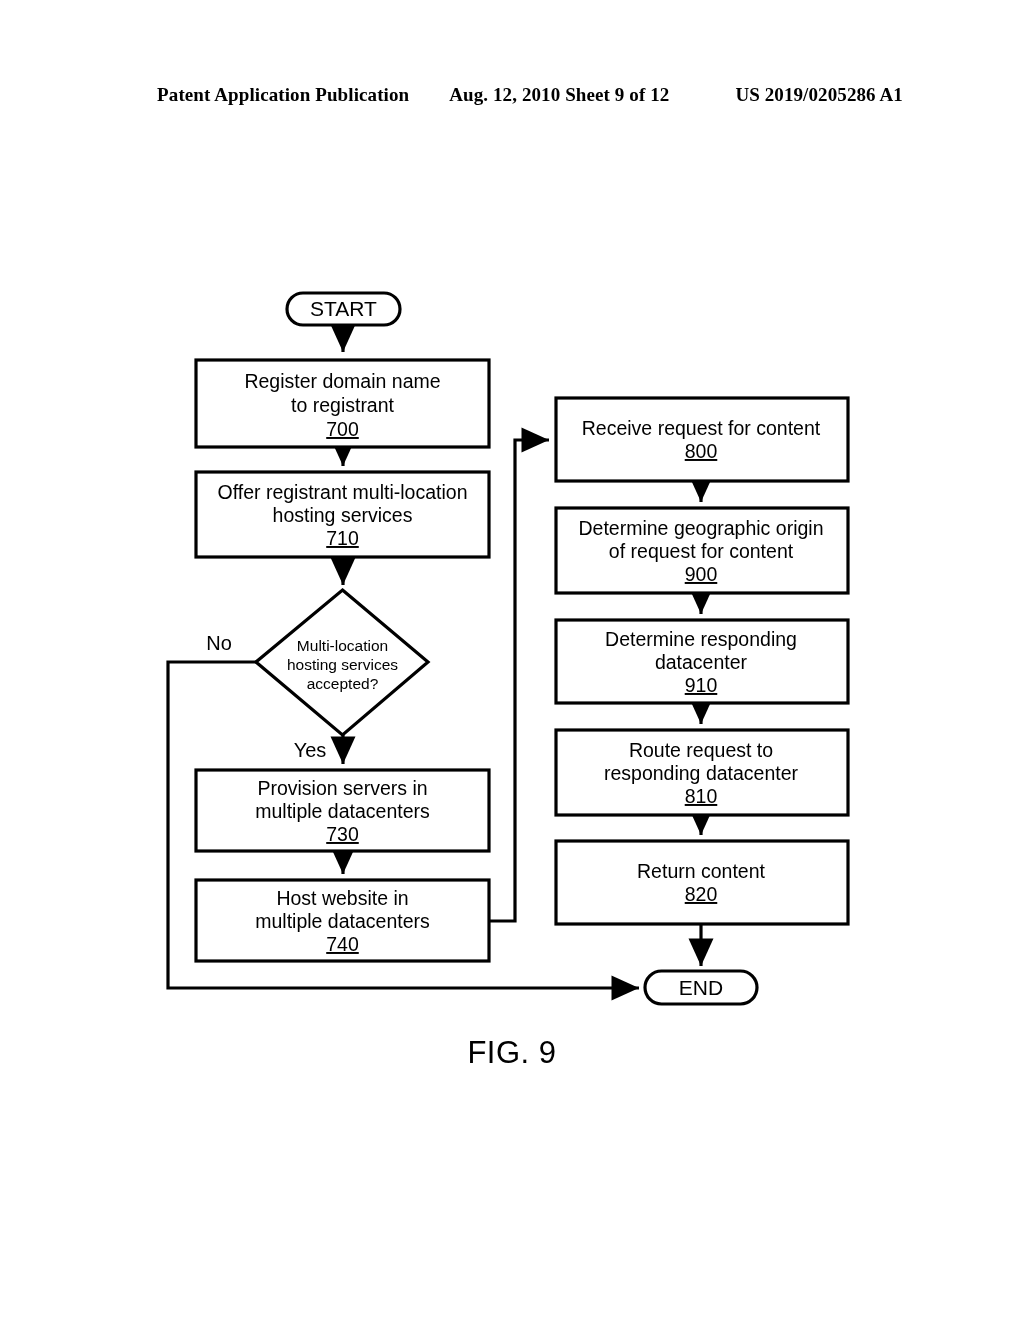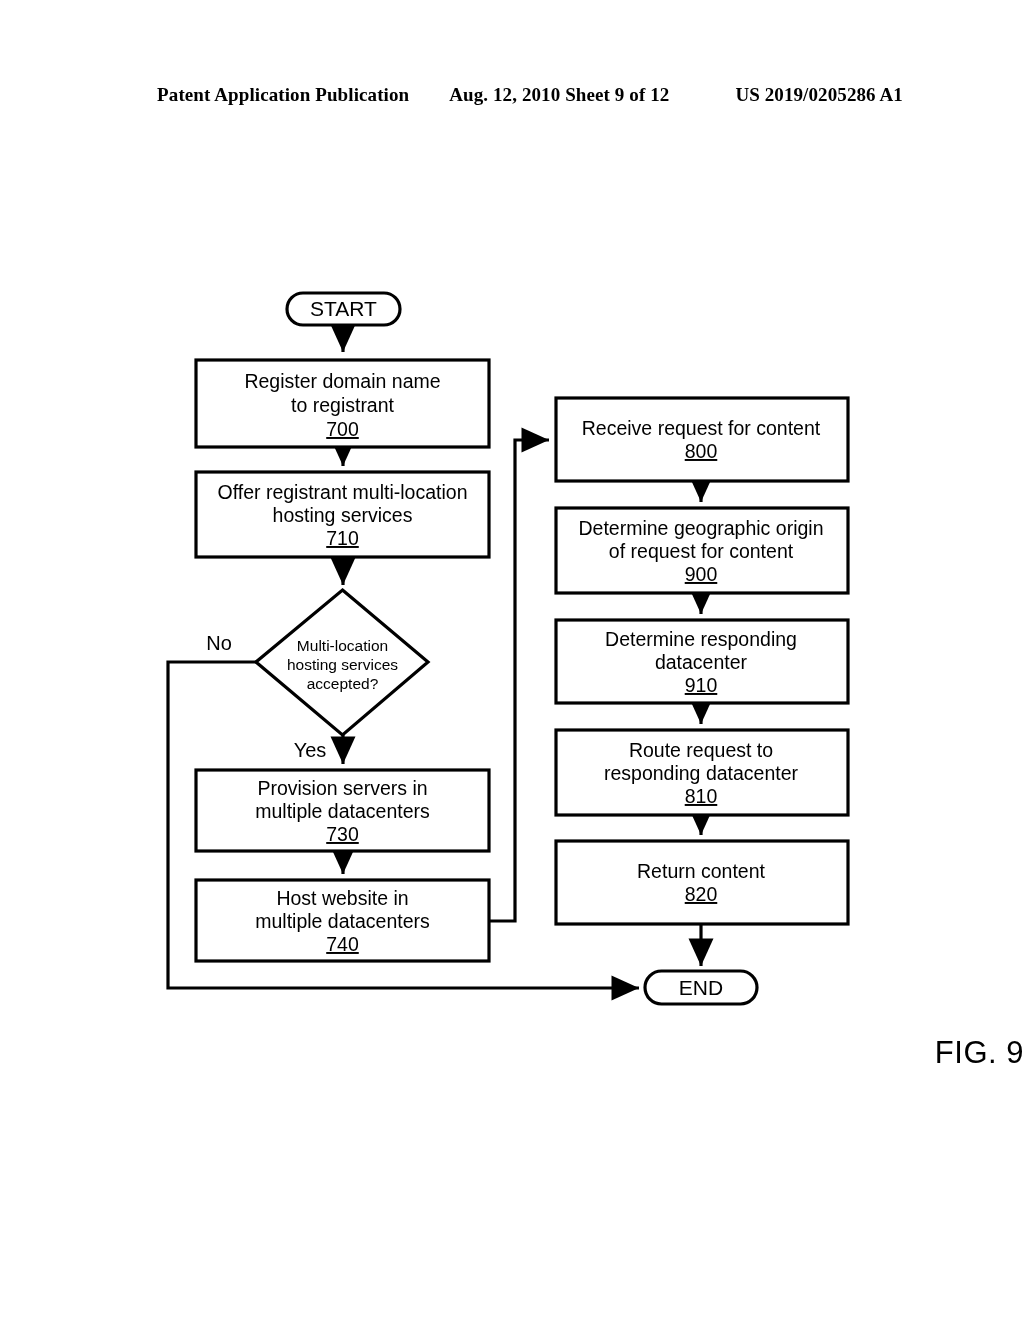--- a/index.html
+++ b/index.html
@@ -43,21 +43,21 @@
   #page-header .hdr-left   { margin-right: 40px; margin-left: 36px; }
   #page-header .hdr-mid    { margin-right: 66px; }
   #page-header .hdr-right  { }
 
   
   #fig-caption {
     position: absolute;
     left: 0;
     top: 1035px;
     width: 1024px;
-    text-align: right;
+    text-align: center;
     font-family: "Liberation Sans", sans-serif;
     font-size: 31px;
     letter-spacing: 0.5px;
   }
 
   
   #flow-svg {
     position: absolute;
     left: 0;
     top: 0;

